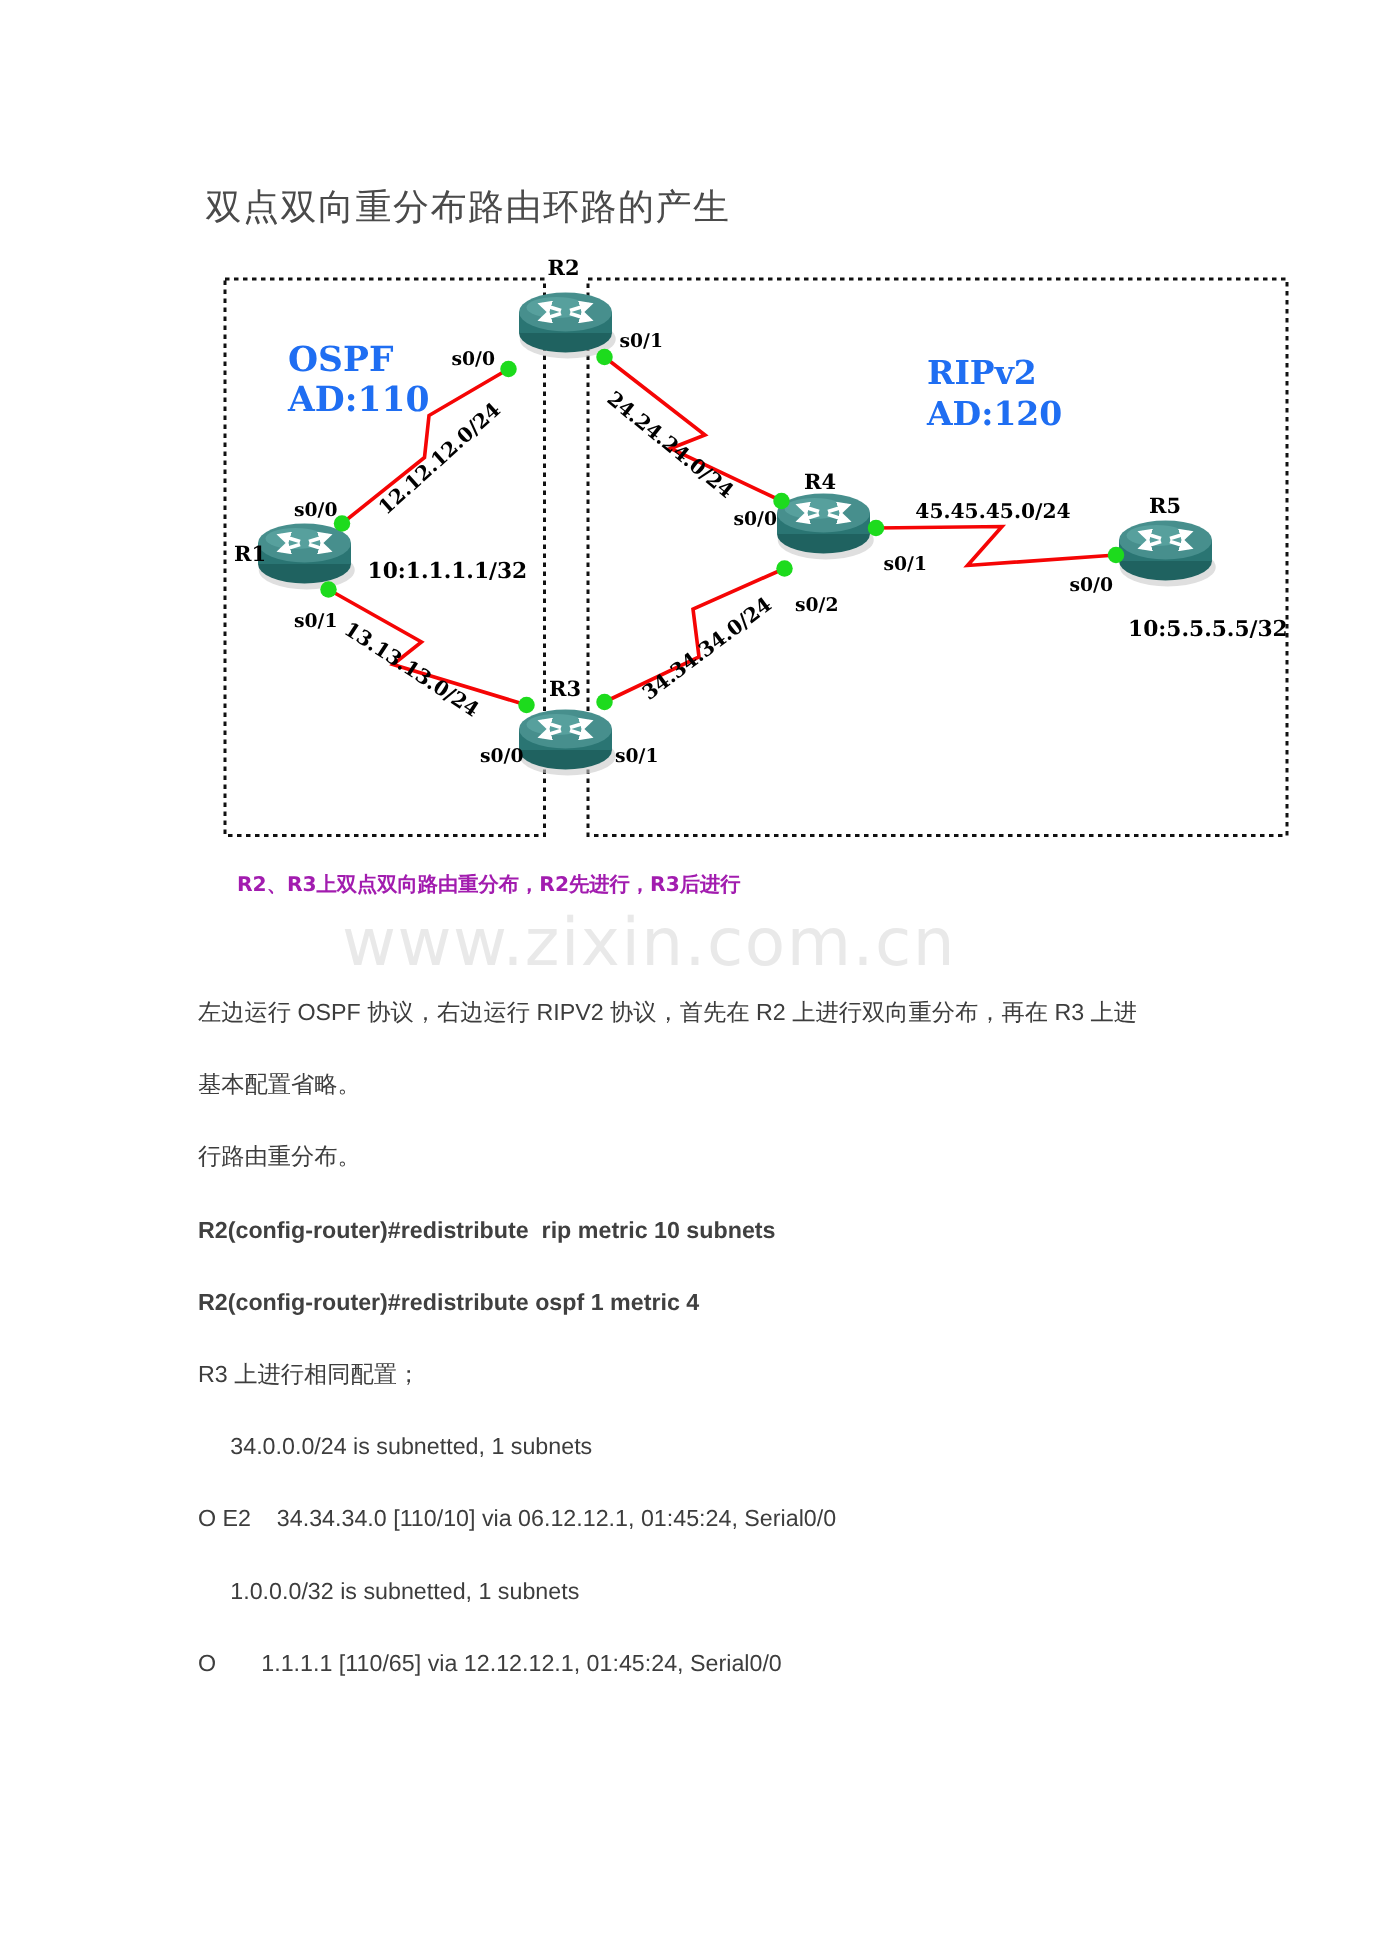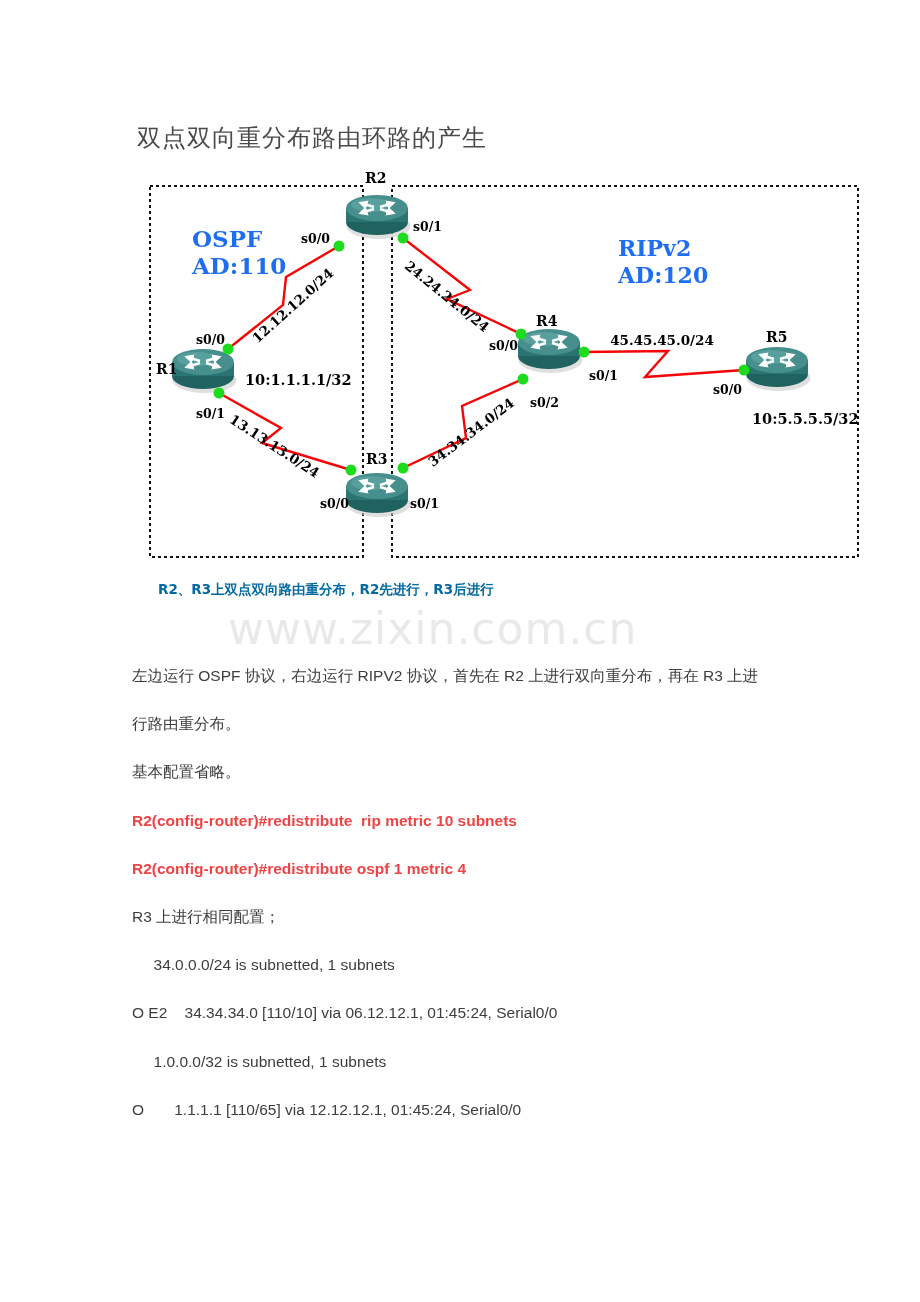--- a/index.html
+++ b/index.html
@@ -7,32 +7,32 @@
     position:relative;width:892px;height:1302px;background:#ffffff;
     font-family:"Liberation Sans",sans-serif;overflow:hidden;
   }
   .doc-title{
     position:absolute;left:137px;top:122px;font-size:24px;color:#4a4a4a;
     font-weight:500;letter-spacing:1px;white-space:pre;
   }
   .diagram-svg{position:absolute;left:0;top:0;width:920px;height:620px;}
   .diagram-caption{
     position:absolute;left:158px;top:581px;font-size:13.5px;font-weight:bold;
-    color:#0369a1;white-space:pre;font-family:"DejaVu Sans",sans-serif;
+    color:#a21caf;white-space:pre;font-family:"DejaVu Sans",sans-serif;
   }
   .watermark{
     position:absolute;left:228px;top:603px;font-size:44px;color:#e9e9e9;
     letter-spacing:1px;white-space:pre;font-family:"DejaVu Sans",sans-serif;
   }
   .body-text{position:absolute;left:132px;top:652px;width:700px;}
   .body-text .ln{
     height:48.2px;line-height:48.2px;font-size:15.5px;color:#3d3d3d;
     white-space:pre;
   }
-  .body-text .ln.b{font-weight:bold;color:#ef4444;}
+  .body-text .ln.b{font-weight:bold;color:#404040;}
   svg text{font-family:"DejaVu Serif",serif;font-weight:bold;fill:#000;}
   svg text.blue{fill:#1f6ef2;}
 </style>
 </head>
 <body>
 
 <div class="page">
 
   <div class="doc-title">双点双向重分布路由环路的产生</div>
 
@@ -117,22 +117,22 @@
     <text transform="translate(474,436) rotate(-37)" text-anchor="middle" font-size="13.5">34.34.34.0/24</text>
     <text x="662" y="345" text-anchor="middle" font-size="13.5">45.45.45.0/24</text>
   </svg>
 
   <div class="diagram-caption">R2、R3上双点双向路由重分布，R2先进行，R3后进行</div>
 
   <div class="watermark">www.zixin.com.cn</div>
 
   <div class="body-text">
     <div class="ln">左边运行 OSPF 协议，右边运行 RIPV2 协议，首先在 R2 上进行双向重分布，再在 R3 上进</div>
+    <div class="ln">基本配置省略。</div>
     <div class="ln">行路由重分布。</div>
-    <div class="ln">基本配置省略。</div>
     <div class="ln b">R2(config-router)#redistribute  rip metric 10 subnets</div>
     <div class="ln b">R2(config-router)#redistribute ospf 1 metric 4</div>
     <div class="ln">R3 上进行相同配置；</div>
     <div class="ln">     34.0.0.0/24 is subnetted, 1 subnets</div>
     <div class="ln">O E2    34.34.34.0 [110/10] via 06.12.12.1, 01:45:24, Serial0/0</div>
     <div class="ln">     1.0.0.0/32 is subnetted, 1 subnets</div>
     <div class="ln">O       1.1.1.1 [110/65] via 12.12.12.1, 01:45:24, Serial0/0</div>
   </div>
 
 </div>

